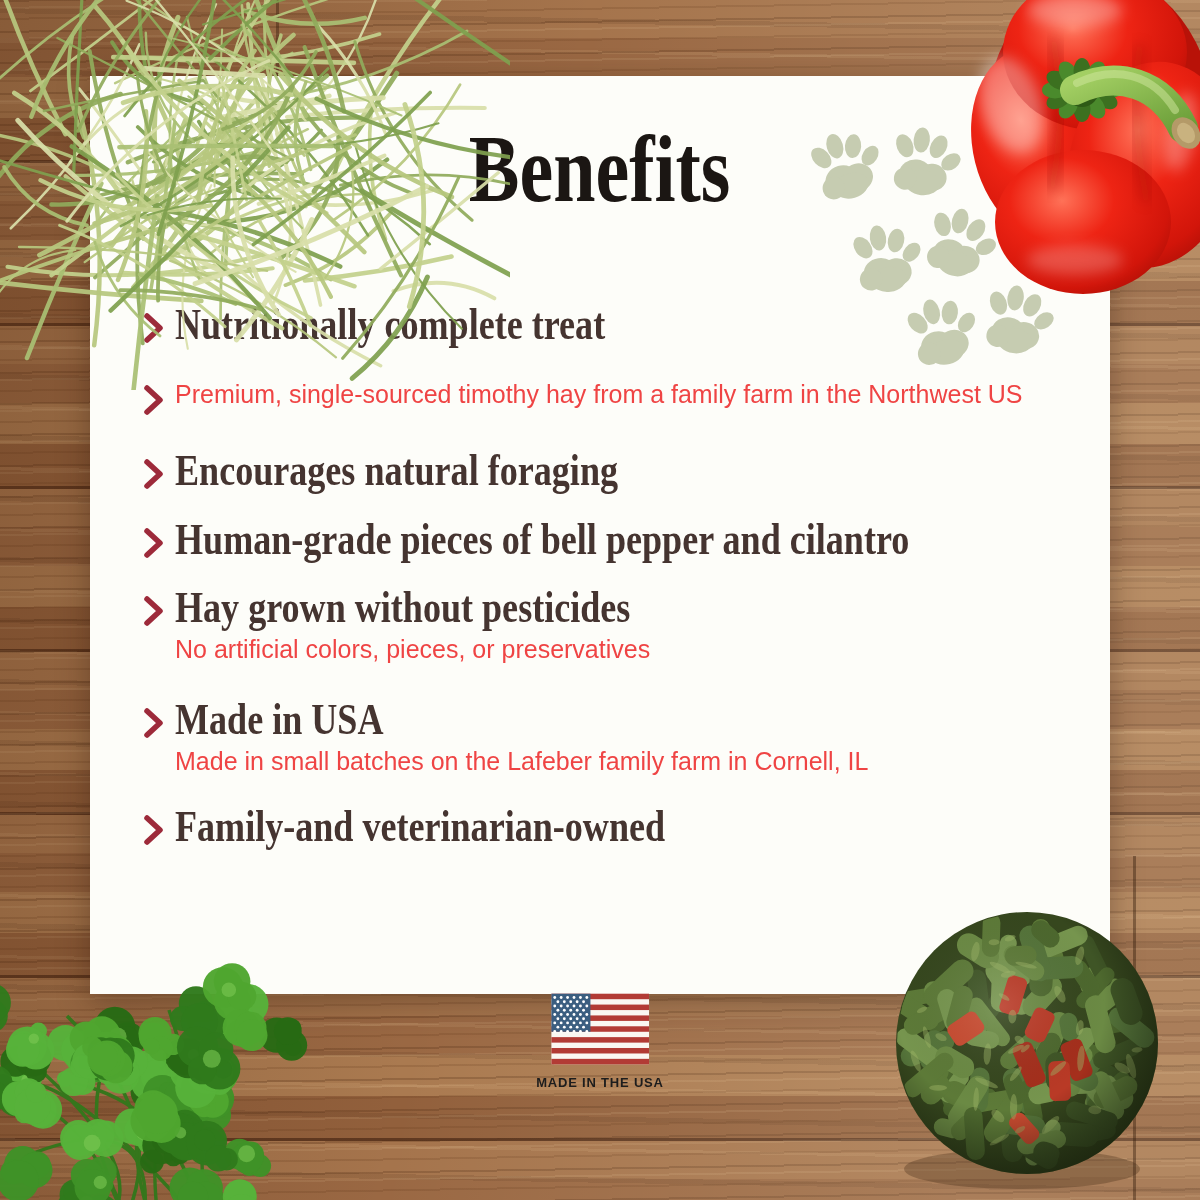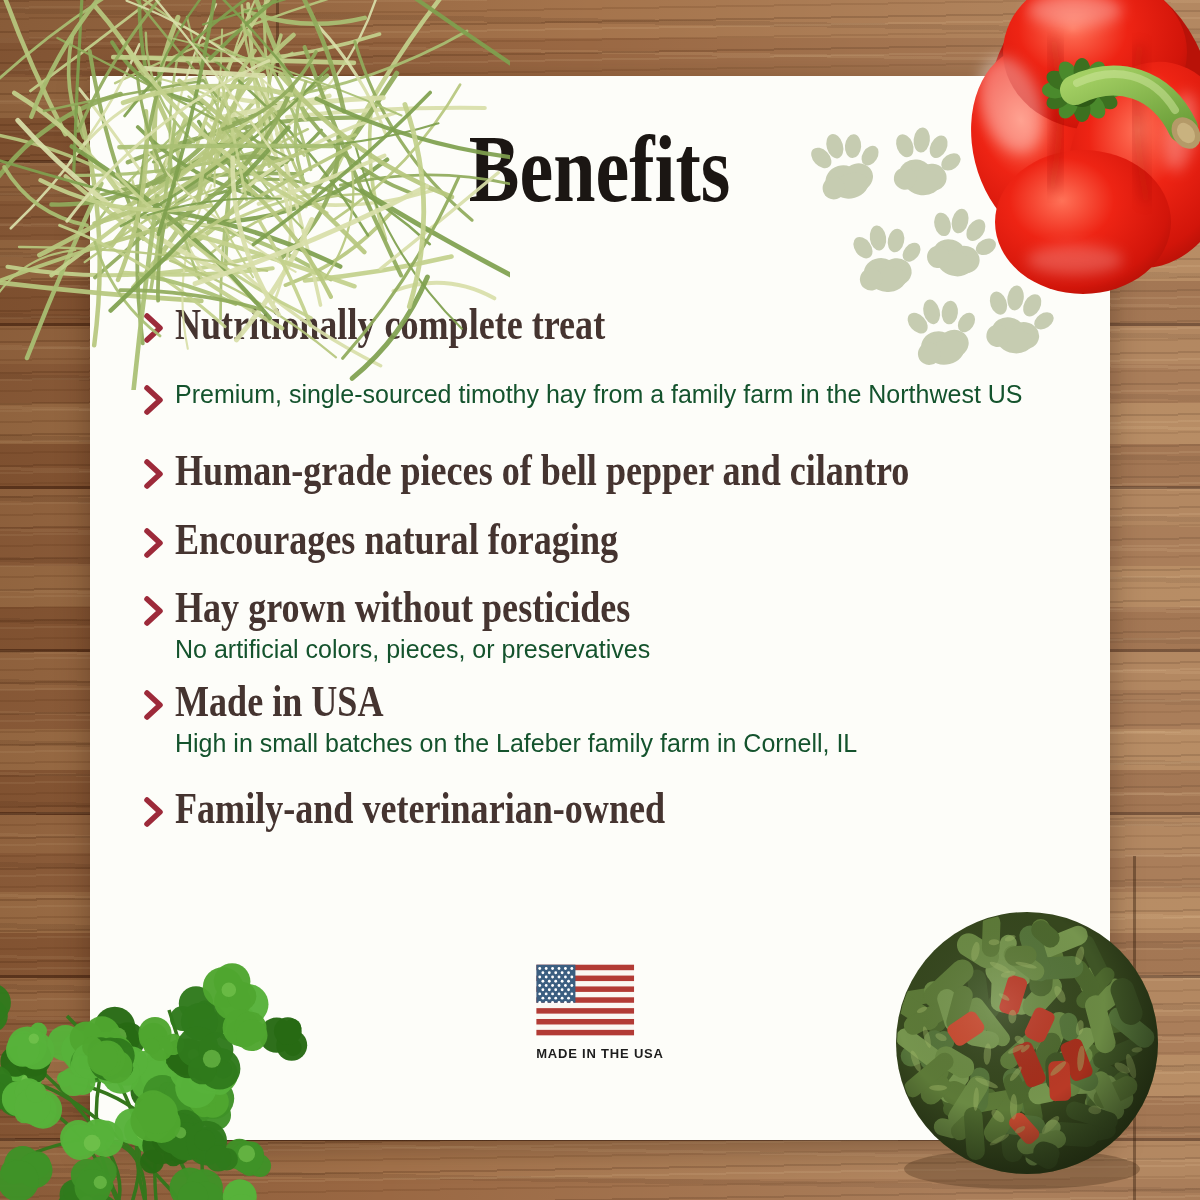--- a/index.html
+++ b/index.html
@@ -9,38 +9,38 @@
   .wood{position:absolute;inset:0;
     background:
       linear-gradient(100deg, rgba(70,35,12,.30) 0%, rgba(70,35,12,0) 42%, rgba(255,240,210,.16) 82%),
       repeating-linear-gradient(179deg, rgba(78,42,18,.25) 0 2px, rgba(0,0,0,0) 2px 7px, rgba(255,226,180,.10) 7px 9px, rgba(0,0,0,0) 9px 18px, rgba(94,52,22,.18) 18px 20px, rgba(0,0,0,0) 20px 31px),
       repeating-linear-gradient(181deg, rgba(255,220,170,.10) 0 3px, rgba(0,0,0,0) 3px 29px, rgba(60,30,12,.12) 29px 34px, rgba(0,0,0,0) 34px 61px),
       repeating-linear-gradient(180deg, #a5744c 0 38px, #9a6843 38px 77px, #aa7a50 77px 118px, #92603c 118px 160px, #5f3820 160px 163px),
       #9c6a44;}
   .seam{position:absolute;width:3px;background:rgba(52,28,12,.42)}
   .seam1{left:276px;top:0;height:234px}
   .seam2{left:1133px;top:856px;height:344px}
-  .card{position:absolute;left:90px;top:76px;width:1020px;height:1064px;background:#fdfdf9;
+  .card{position:absolute;left:90px;top:76px;width:1020px;height:918px;background:#fdfdf9;
         box-shadow:0 8px 30px rgba(45,22,8,.38)}
   h1.title{text-align:center;margin-top:46px;font:700 95px/95px "Liberation Serif",serif;color:#1b1613;white-space:nowrap}
   h1.title .tt{display:inline-block;transform:scaleX(.8);transform-origin:50% 50%}
   ul.benefits{list-style:none;margin:86px 0 0 53px;padding:0}
   li.benefit{display:flex;align-items:flex-start;margin-bottom:28px}
   li.benefit:nth-child(2){margin-bottom:33px}
   li.benefit:nth-child(3){margin-bottom:25px}
   li.benefit:nth-child(4){margin-bottom:24px}
-  li.benefit:nth-child(5){margin-bottom:15px}
+  li.benefit:nth-child(5){margin-bottom:33px}
   li.benefit:nth-child(6){}
   li.benefit:nth-child(7){margin-bottom:12px}
   .chev{flex:0 0 auto;margin:9px 10px 0 0}
   .txt{display:flex;flex-direction:column}
   .bh{font:700 44px/44px "Liberation Serif",serif;color:#453430;white-space:nowrap}
   .bh span{display:inline-block;transform:scaleX(.82);transform-origin:0 50%}
-  .bs{font:400 25px/31px "Liberation Sans",sans-serif;color:#14532d;margin-top:4px;white-space:nowrap}
-  .flagblock{position:absolute;top:888px;left:50%;transform:translateX(-50%);text-align:left}
+  .bs{font:400 25px/31px "Liberation Sans",sans-serif;color:#ef4444;margin-top:4px;white-space:nowrap}
+  .flagblock{position:absolute;top:917px;left:50%;transform:translateX(-50%);text-align:center}
   .flagcap{margin-top:6px;font:700 13px/16px "Liberation Sans",sans-serif;letter-spacing:.8px;color:#1d1d1d;white-space:nowrap}
   .deco{position:absolute;pointer-events:none}
 </style>
 </head>
 <body>
 
 <div class="stage">
 
   <div class="wood"></div>
   <div class="seam seam1"></div>
@@ -64,47 +64,47 @@
           </svg>
         <div class="txt">
           <div class="bs">Premium, single-sourced timothy hay from a family farm in the Northwest US</div>
         </div>
       </li>
       <li class="benefit">
         <svg class="chev" width="22" height="32" viewBox="0 0 22 32">
             <path d="M4 4 L17 16 L4 28" stroke="#9d2a3a" stroke-width="5.5" fill="none" stroke-linecap="round" stroke-linejoin="round"></path>
           </svg>
         <div class="txt">
-            <div class="bh"><span>Human-grade pieces of bell pepper and cilantro</span></div>
+            <div class="bh"><span>Encourages natural foraging</span></div>
           </div>
       </li>
       <li class="benefit">
         <svg class="chev" width="22" height="32" viewBox="0 0 22 32">
             <path d="M4 4 L17 16 L4 28" stroke="#9d2a3a" stroke-width="5.5" fill="none" stroke-linecap="round" stroke-linejoin="round"></path>
           </svg>
         <div class="txt">
-            <div class="bh"><span>Encourages natural foraging</span></div>
+            <div class="bh"><span>Human-grade pieces of bell pepper and cilantro</span></div>
           </div>
       </li>
       <li class="benefit">
         <svg class="chev" width="22" height="32" viewBox="0 0 22 32">
             <path d="M4 4 L17 16 L4 28" stroke="#9d2a3a" stroke-width="5.5" fill="none" stroke-linecap="round" stroke-linejoin="round"></path>
           </svg>
         <div class="txt">
           <div class="bh"><span>Hay grown without pesticides</span></div>
           <div class="bs">No artificial colors, pieces, or preservatives</div>
         </div>
       </li>
       <li class="benefit">
         <svg class="chev" width="22" height="32" viewBox="0 0 22 32">
             <path d="M4 4 L17 16 L4 28" stroke="#9d2a3a" stroke-width="5.5" fill="none" stroke-linecap="round" stroke-linejoin="round"></path>
           </svg>
         <div class="txt">
           <div class="bh"><span>Made in USA</span></div>
-          <div class="bs">High in small batches on the Lafeber family farm in Cornell, IL</div>
+          <div class="bs">Made in small batches on the Lafeber family farm in Cornell, IL</div>
         </div>
       </li>
       <li class="benefit">
         <svg class="chev" width="22" height="32" viewBox="0 0 22 32">
             <path d="M4 4 L17 16 L4 28" stroke="#9d2a3a" stroke-width="5.5" fill="none" stroke-linecap="round" stroke-linejoin="round"></path>
           </svg>
         <div class="txt">
           <div class="bh"><span>Family-and veterinarian-owned</span></div>
         </div>
       </li>

